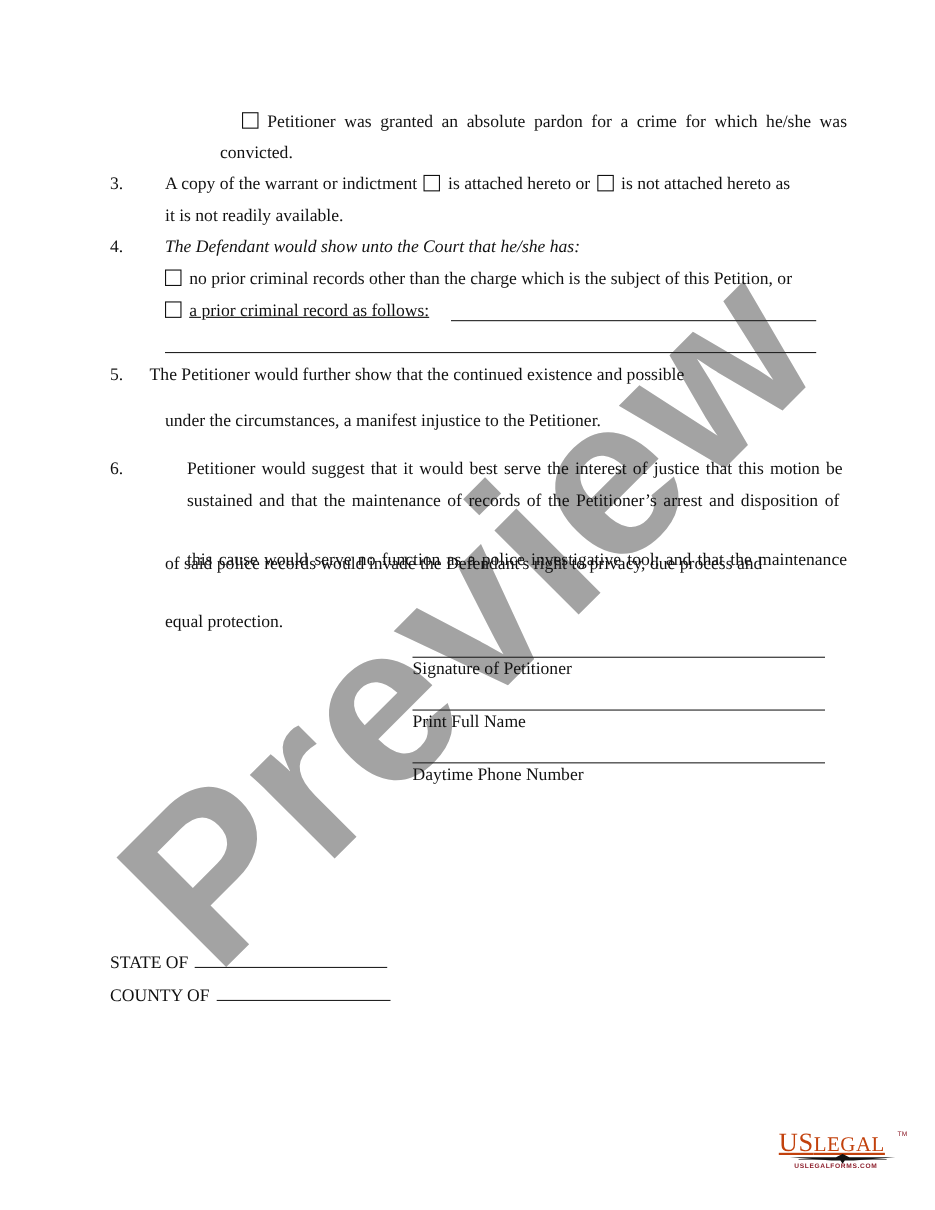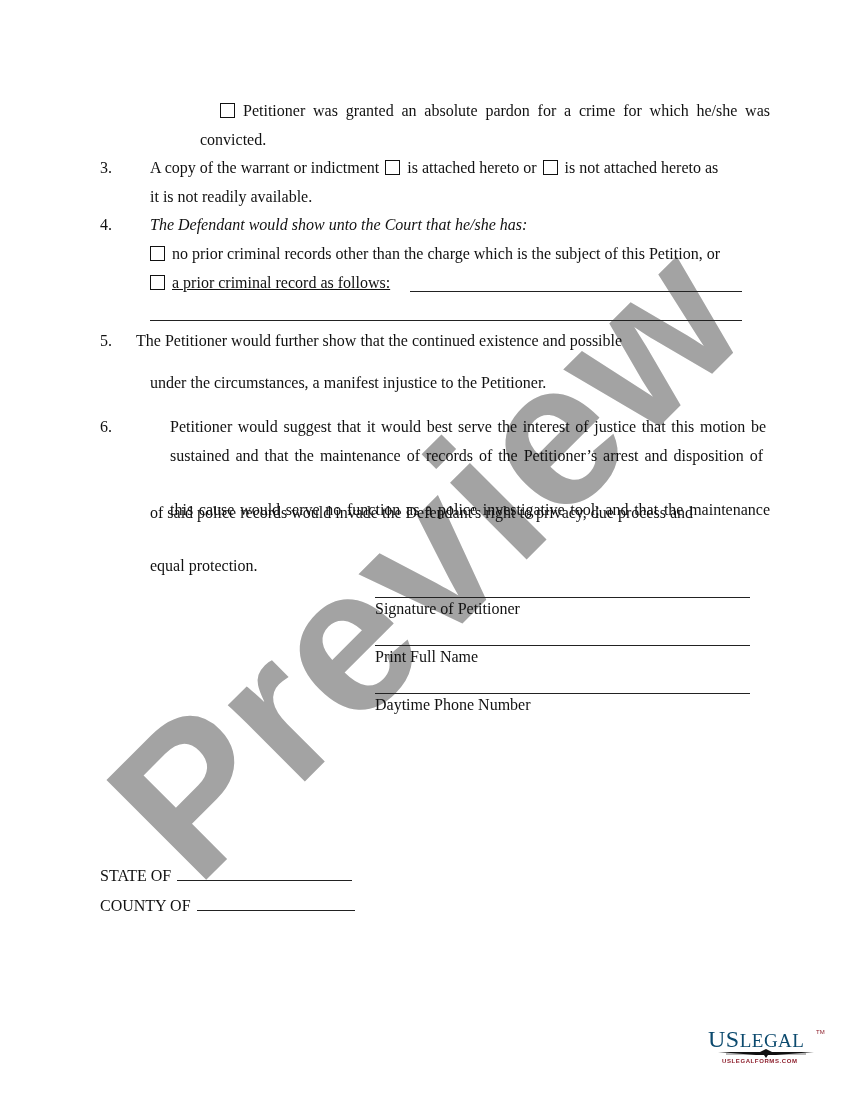--- a/index.html
+++ b/index.html
@@ -22,22 +22,22 @@
   .num { position: absolute; font-size: 16px; line-height: 20px; }
 
   .cb { display: inline-block; width: 15px; height: 15px; border: 1px solid #111;
         vertical-align: -2px; box-sizing: border-box; background: transparent; }
   .rule { display: inline-block; border-bottom: 1px solid #222; height: 1px; vertical-align: baseline; }
 
   .sig-line { position: absolute; left: 375px; width: 375px; border-top: 1px solid #222; height: 0; }
   .sig-label { position: absolute; left: 375px; width: 375px; text-align: left; font-size: 16px; line-height: 20px; }
 
   .logo { position: absolute; left: 708px; top: 1027px; width: 115px; height: 42px; z-index: 2; }
-  .logo-text { font-family: "Liberation Serif", "DejaVu Serif", serif; color: #0c4a6e;
-               font-size: 24px; line-height: 24px; letter-spacing: 0.5px; }
+  .logo-text { font-family: "Liberation Serif", "DejaVu Serif", serif; color: #c2410c;
+               font-size: 24px; line-height: 24px; letter-spacing: 0.5px; text-decoration: underline; }
   .logo-text .small { font-size: 19px; }
   .tm { position: absolute; left: 108px; top: 2px; font-size: 6px; color: #8c1d2a; font-family: "Liberation Sans", sans-serif; }
   .logo-url { position: absolute; left: 14px; top: 31px; font-family: "Liberation Sans", sans-serif;
               font-size: 6px; font-weight: bold; color: #8c1d2a; letter-spacing: 0.6px; }
   .eagle { position: absolute; left: 8px; top: 22px; }
 </style>
 </head>
 <body>
 
 <div class="page">

